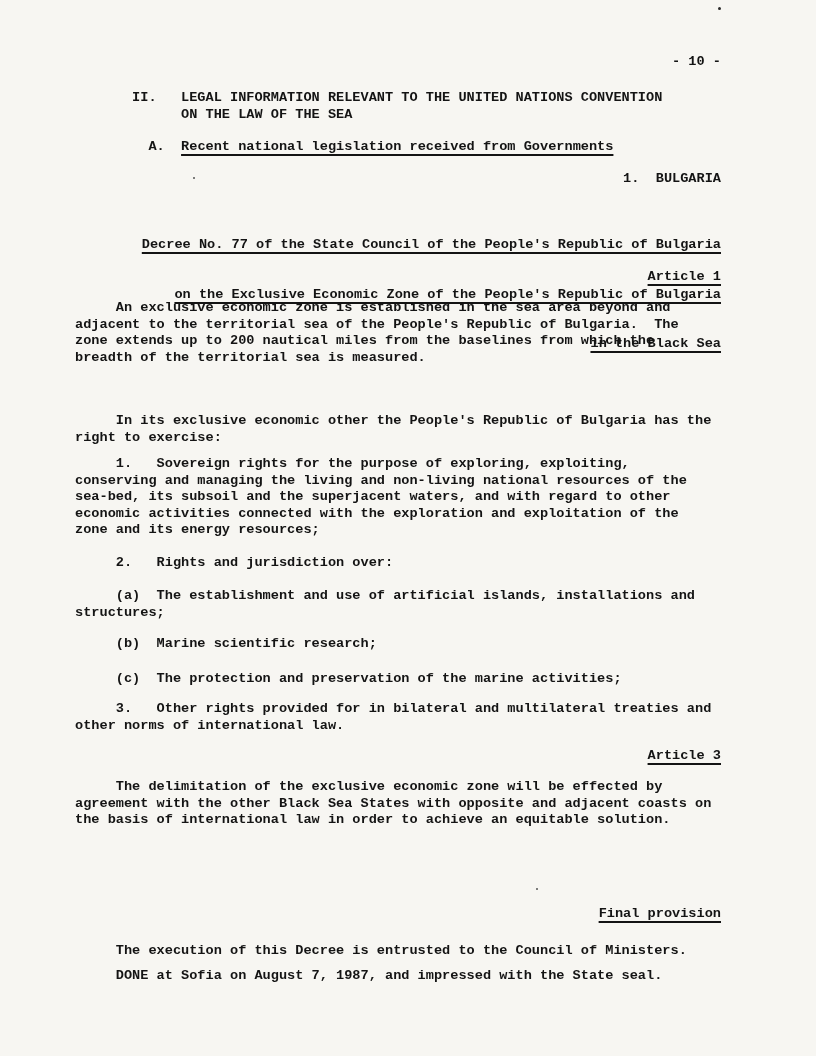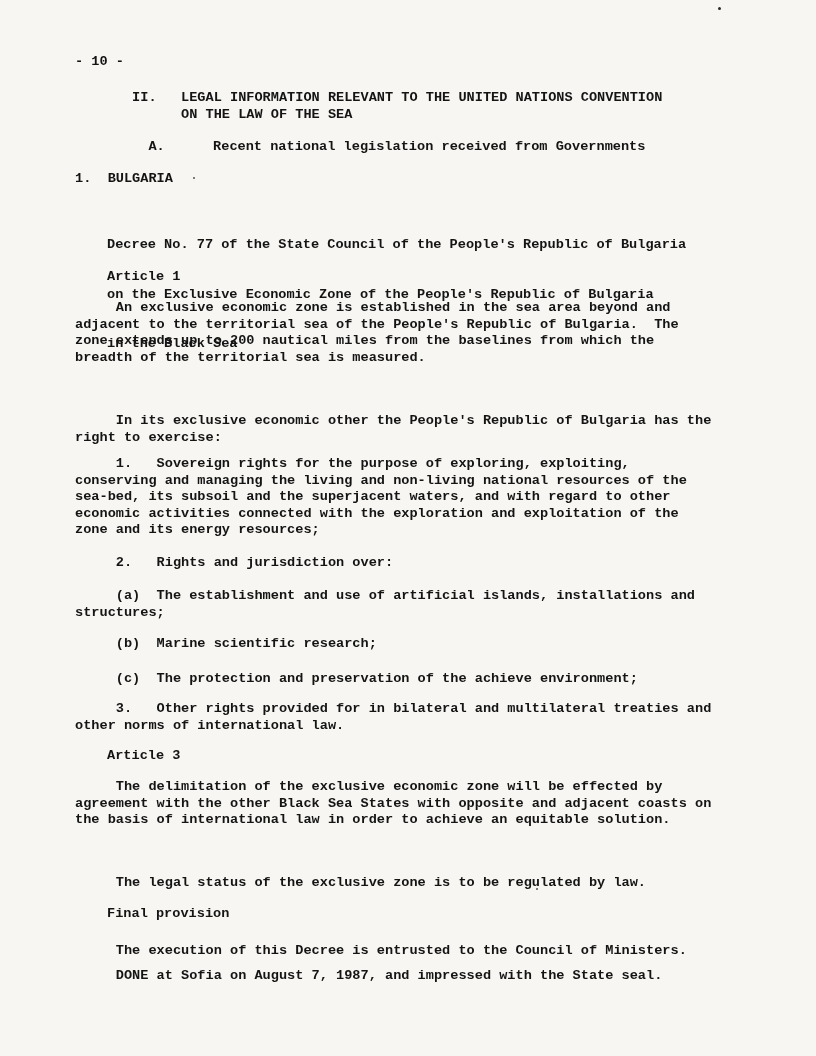--- a/index.html
+++ b/index.html
@@ -17,25 +17,25 @@
     overflow: hidden;
   }
   .blk {
     position: absolute;
     left: 75px;
     width: 646px;
     white-space: pre;
     margin: 0;
     font: inherit;
   }
-  .center { text-align: left; white-space: pre; }
+  .center { text-align: right; white-space: pre; }
   .u {
+    text-decoration: underline;
     text-decoration-thickness: 1.6px;
     text-underline-offset: 3.5px;
-    margin-left: 32px;
   }
   .speck { position: absolute; background: #2a2a2a; border-radius: 50%; }
 </style>
 </head>
 <body>
 
 <div class="sheet">
 
   <div class="blk center" style="top:54px">- 10 -</div>
 
@@ -69,33 +69,32 @@
 economic activities connected with the exploration and exploitation of the
 zone and its energy resources;</div>
 
   <div class="blk" style="top:555px">     2.   Rights and jurisdiction over:</div>
 
   <div class="blk" style="top:588px">     (a)  The establishment and use of artificial islands, installations and
 structures;</div>
 
   <div class="blk" style="top:636px">     (b)  Marine scientific research;</div>
 
-  <div class="blk" style="top:671px">     (c)  The protection and preservation of the achieve environment;</div>
+  <div class="blk" style="top:671px">     (c)  The protection and preservation of the marine activities;</div>
 
   <div class="blk" style="top:701px">     3.   Other rights provided for in bilateral and multilateral treaties and
 other norms of international law.</div>
 
   <div class="blk center" style="top:748px"><span class="u">Article 3</span></div>
 
   <div class="blk" style="top:779px">     The delimitation of the exclusive economic zone will be effected by
 agreement with the other Black Sea States with opposite and adjacent coasts on
 the basis of international law in order to achieve an equitable solution.</div>
 
 
-  <div class="blk" style="top:875px">     The legal status of the exclusive zone is to be regulated by law.</div>
 
   <div class="blk center" style="top:906px"><span class="u">Final provision</span></div>
 
   <div class="blk" style="top:943px">     The execution of this Decree is entrusted to the Council of Ministers.</div>
 
   <div class="blk" style="top:968px">     DONE at Sofia on August 7, 1987, and impressed with the State seal.</div>
 
   <div class="speck" style="top:7px; left:718px; width:3px; height:3px;"></div>
   <div class="speck" style="top:177px; left:193px; width:2px; height:2px; background:#555;"></div>
   <div class="speck" style="top:888px; left:536px; width:2px; height:2px; background:#555;"></div>

